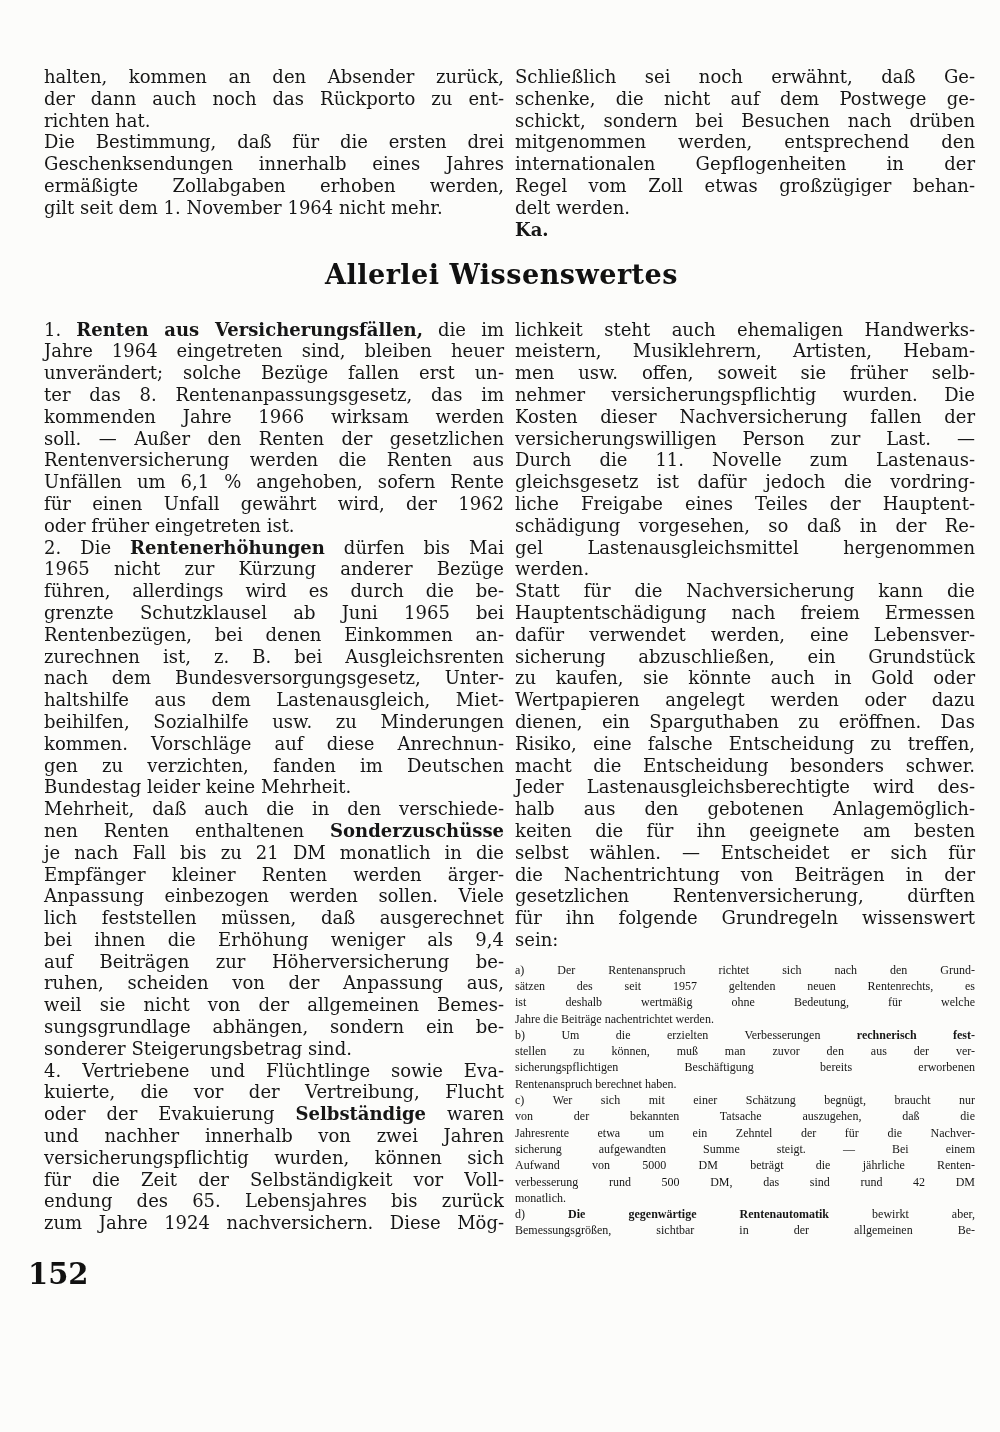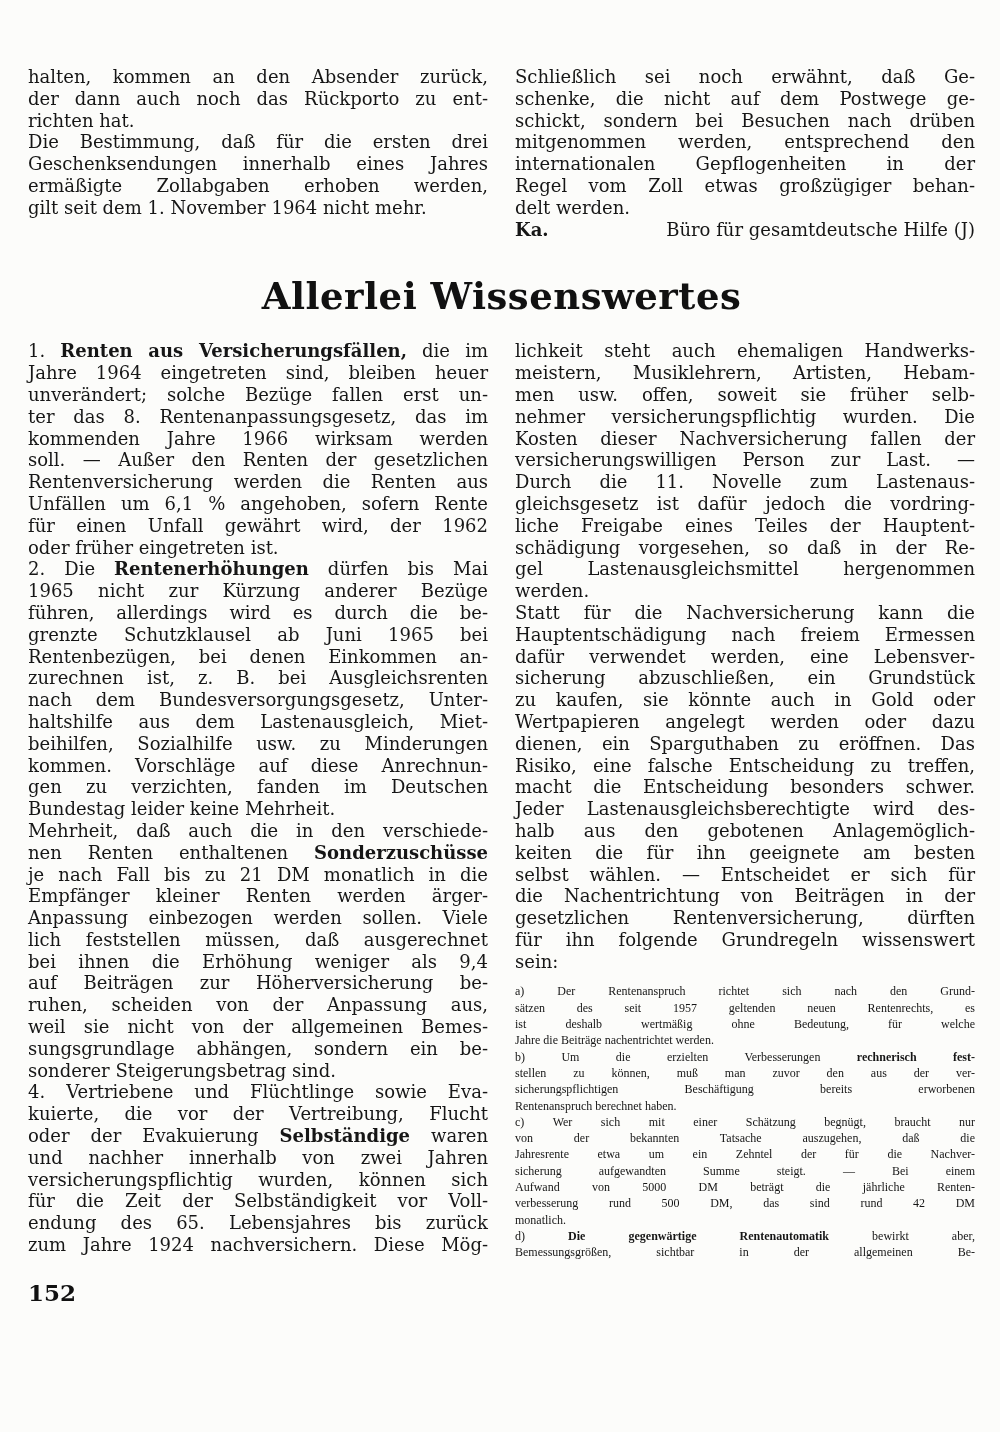--- a/index.html
+++ b/index.html
@@ -11,20 +11,21 @@
     overflow: hidden;
   }
   .page {
     box-sizing: border-box;
     width: 1000px; height: 1432px;
     padding: 66px 25px 0 28px;
   }
   .cols {
     display: flex;
     justify-content: space-between;
+    margin-left: 16px;
   }
   .col { width: 460px; }
   .body-text {
     font-size: 18px;
     line-height: 21.8px;
   }
   .tline {
     height: 21.8px;
     text-align: justify;
     text-align-last: justify;
@@ -46,36 +47,36 @@
     justify-content: space-between;
     text-align: left;
     flex-direction: column;
   }
   b { font-weight: bold; }
   .heading {
     margin: 38px 0 26px 0;
     text-align: center;
     font-family: "DejaVu Serif", serif;
     font-weight: bold;
-    font-size: 37px;
+    font-size: 27px;
     line-height: 36px;
     letter-spacing: 0.5px;
     color: #111;
   }
   .footnotes {
     margin-top: 11px;
     font-family: "Liberation Serif", serif;
     font-size: 12px;
     line-height: 16.3px;
   }
   .footnotes .tline { height: 16.3px; }
   .page-number {
     margin-top: 18px;
     font-weight: bold;
-    font-size: 23px;
+    font-size: 29px;
     color: #111;
   }
 </style>
 </head>
 <body style="background: rgb(252, 252, 250); color: rgb(22, 22, 22);">
 
 <div class="page">
 
   <div class="cols body-text">
     <div class="col">
@@ -91,21 +92,20 @@
         <div class="tline">Schließlich sei noch erwähnt, daß Ge-</div>
         <div class="tline">schenke, die nicht auf dem Postwege ge-</div>
         <div class="tline">schickt, sondern bei Besuchen nach drüben</div>
         <div class="tline">mitgenommen werden, entsprechend den</div>
         <div class="tline">internationalen Gepflogenheiten in der</div>
         <div class="tline">Regel vom Zoll etwas großzügiger behan-</div>
         <div class="tline tlast tsplit">
           <span>delt werden.</span>
           <span><b>Ka.</b></span>
         </div>
-        <div class="tline tlast talign-right">Büro für gesamtdeutsche Hilfe (J)</div>
       </div>
   </div>
 
   <h1 class="heading">Allerlei Wissenswertes</h1>
 
   <div class="cols body-text">
     <div class="col">
         <div class="tline">1. <b>Renten aus Versicherungsfällen,</b> die im</div>
         <div class="tline">Jahre 1964 eingetreten sind, bleiben heuer</div>
         <div class="tline">unverändert; solche Bezüge fallen erst un-</div>

